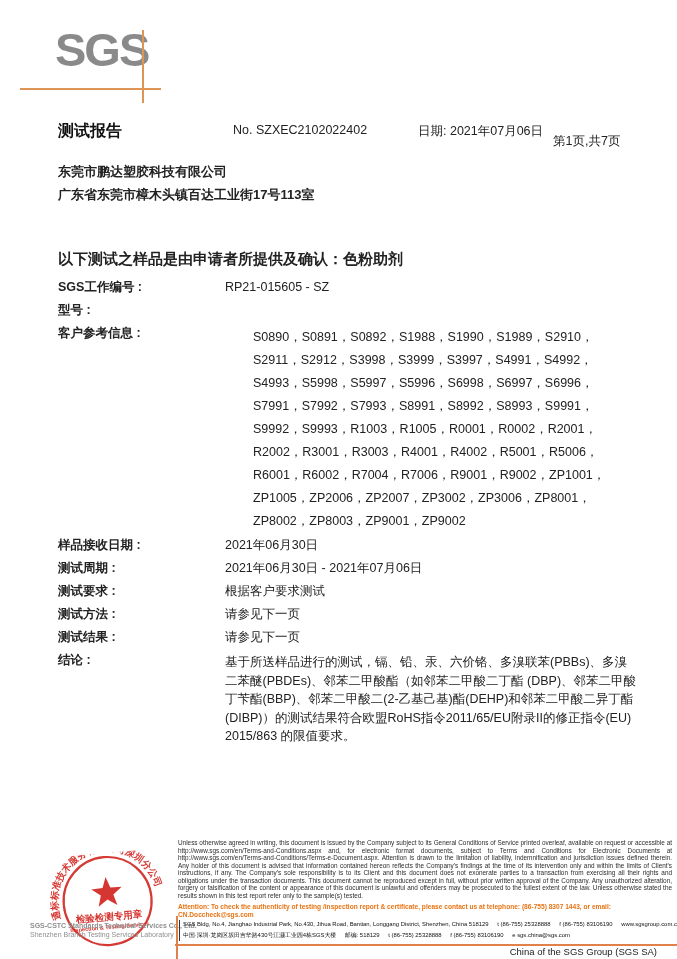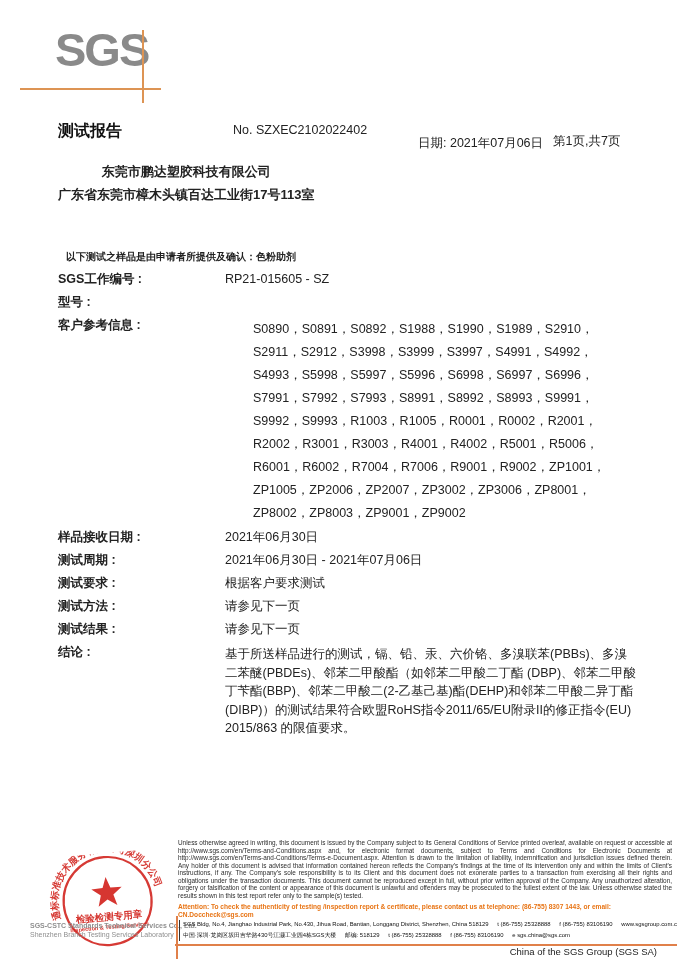--- a/index.html
+++ b/index.html
@@ -12,27 +12,27 @@
   .logo-text{
     position:absolute;left:55px;top:26px;font-size:47px;font-weight:700;
     color:#8a8a8a;letter-spacing:-2px;line-height:1;
   }
   .logo-hline{position:absolute;left:20px;top:88px;width:141px;height:2px;background:#dd9454;}
   .logo-vline{position:absolute;left:142px;top:30px;width:2px;height:73px;background:#dd9454;}
   
   .hdr{position:absolute;top:121px;left:0;width:677px;font-size:12.5px;}
   .hdr .title{position:absolute;left:58px;top:0;font-size:16px;font-weight:700;color:#111;}
   .hdr .no{position:absolute;left:233px;top:2px;}
-  .hdr .date{position:absolute;left:418px;top:14px;}
+  .hdr .date{position:absolute;left:418px;top:2px;}
   .hdr .pg{position:absolute;left:553px;top:12px;}
   
-  .applicant{position:absolute;left:58px;top:160px;font-size:13px;line-height:23px;font-weight:700;color:#222;text-align:center;}
+  .applicant{position:absolute;left:58px;top:160px;font-size:13px;line-height:23px;font-weight:700;color:#222;}
   
-  .statement{position:absolute;left:58px;top:250px;font-size:10px;font-weight:700;color:#222;margin-left:8px;}
-  .fields{position:absolute;left:58px;top:272px;width:580px;font-size:12.5px;}
+  .statement{position:absolute;left:58px;top:250px;font-size:15px;font-weight:700;color:#222;}
+  .fields{position:absolute;left:58px;top:280px;width:580px;font-size:12.5px;}
   .frow{display:flex;margin-bottom:9px;}
   .flabel{width:167px;font-weight:700;flex:none;color:#222;line-height:14px;}
   .fvalue{flex:1;line-height:14px;color:#222;}
   .reflines div{line-height:23px;}
   .frow.ref{margin-bottom:5px;gap:28px;}
   .concl{line-height:18.5px;text-align:left;}
   
   .disclaimer{
     position:absolute;left:178px;top:839px;width:494px;
     font-size:6.4px;line-height:7.55px;text-align:justify;color:#2c2c2c;

